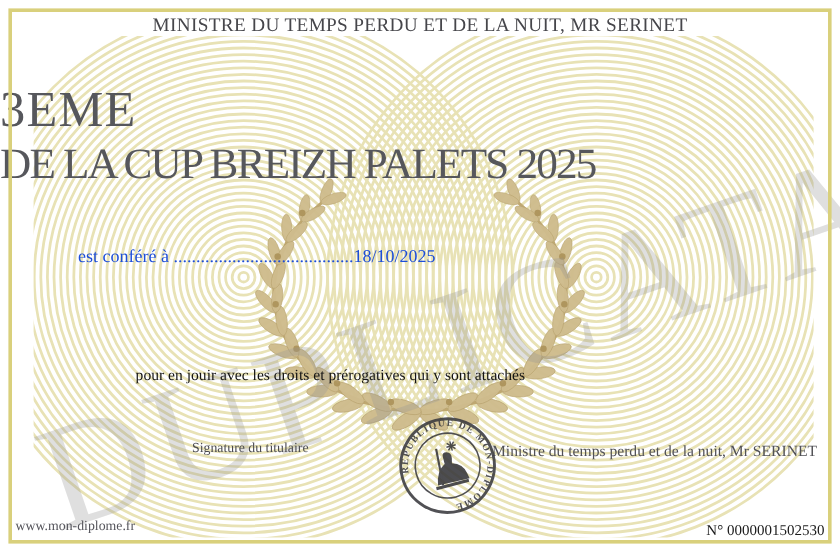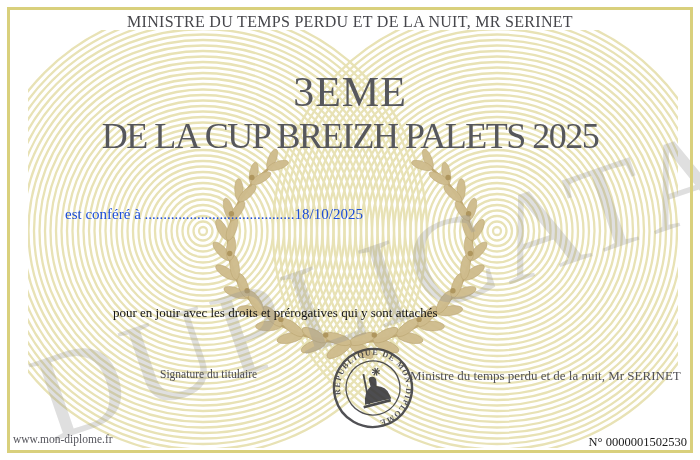--- a/index.html
+++ b/index.html
@@ -17,21 +17,21 @@
     text-align:center;font-size:124px;font-weight:normal;
     letter-spacing:6px;color:rgba(150,150,150,0.30);
     transform:rotate(-19deg);transform-origin:center;
     white-space:nowrap;user-select:none;line-height:1.1;
   }
   .txt{position:absolute;z-index:4;white-space:nowrap;}
   #header-line{
     left:0;right:0;top:13px;text-align:center;
     font-size:16px;letter-spacing:0.3px;color:#46464b;
   }
-  #title-block{left:0;right:0;top:70px;text-align:center;color:#56575c;}
+  #title-block{left:0;right:0;top:70px;color:#56575c;}
   #title-rank{font-size:42px;line-height:44px;letter-spacing:1px;}
   #title-main{font-size:36px;line-height:44px;letter-spacing:-1.5px;}
   #conferred-line{left:65px;top:206px;font-size:15px;color:#1d4ed8;}
   #rights-line{left:113px;top:305px;font-size:13px;color:#141414;}
   #signature-label{left:160px;top:368px;font-size:11.5px;color:#4b4b50;text-align:right;}
   #issuer-line{left:410px;top:368px;font-size:13px;color:#515156;}
   #website-url{left:13px;top:433px;font-size:11.5px;color:#55555c;}
   #serial-number{right:13px;top:435px;font-size:12.5px;color:#1a1a1a;}
   #official-seal{position:absolute;left:330px;top:345px;z-index:5;}
 </style>

